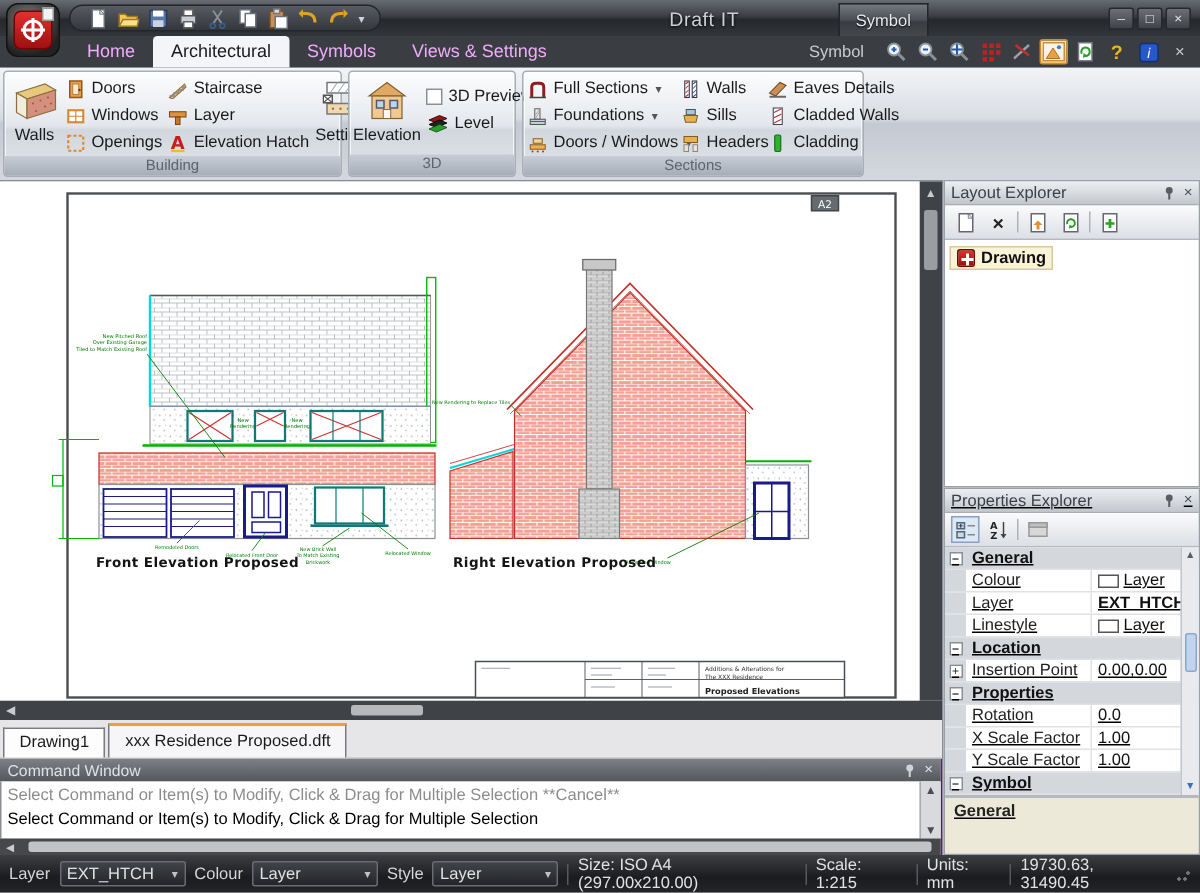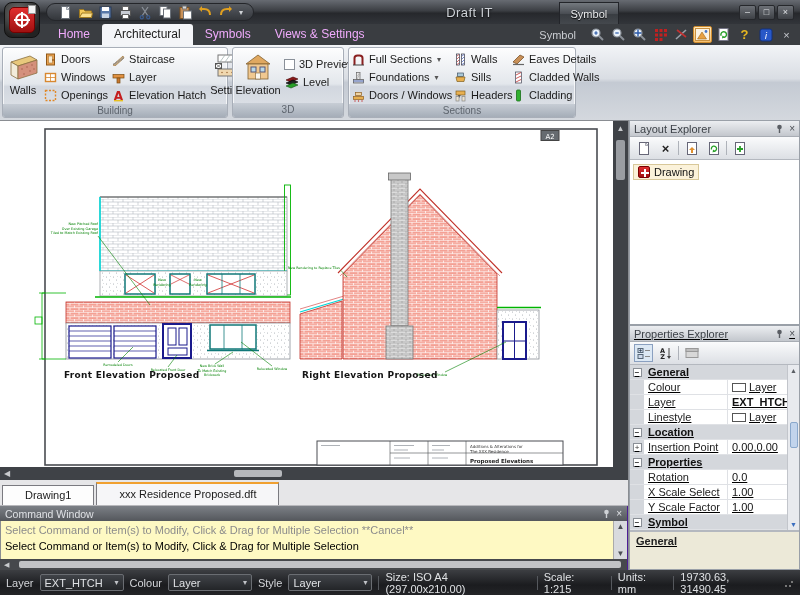--- a/index.html
+++ b/index.html
@@ -55,49 +55,49 @@
   .canvas { width:613px; height:346px; background:#fff; position:relative; cursor:crosshair; }
   .vscroll { width:15px; background:#3f4247; display:flex; flex-direction:column; align-items:center; }
   .vscroll .arr { color:#c8cacd; font-size:8px; padding:3px 0; cursor:pointer; }
   .vscroll .thumb { width:9px; height:40px; background:#9a9da2; border-radius:2px; margin-top:4px; cursor:grab; }
   .hscroll { height:13px; background:#3f4247; display:flex; align-items:center; }
   .hscroll .arr { color:#c8cacd; font-size:8px; padding:0 4px; cursor:pointer; }
   .hscroll .thumb { width:48px; height:7px; background:#b6b8bc; border-radius:2px; margin-left:220px; cursor:grab; }
 
   
   .doctabs { height:26px; background:#e6e6e8; border-bottom:1px solid #b8b8bc; display:flex; align-items:flex-end; padding-left:2px; }
-  .dtab { border:1px solid #7a7a80; border-bottom:none; padding:3px 22px 4px; font-size:11px; color:#1a1a1a; background:#fdfdfd; cursor:pointer; margin-right:2px; }
+  .dtab { border:1px solid #7a7a80; border-bottom:none; padding:3px 10px 4px; font-size:11px; color:#1a1a1a; background:#fdfdfd; cursor:pointer; margin-right:2px; }
   .dtab.sel { background:#f6f6f8; border-top:2px solid #f0a030; padding-top:4px; padding-bottom:5px; }
 
   
   .cmdwin { height:64px; display:flex; flex-direction:column; border-right:1px solid #4c1d95; }
   .cmd-title { height:15px; background:linear-gradient(#7c8086,#54575c); color:#dfe1e5; font-size:10.5px; display:flex; align-items:center; padding:0 5px; }
   .cmd-title .sp { flex:1; }
-  .cmd-body { flex:1; background:#fef9c3; border-left:1px solid #8a8d92; display:flex; }
+  .cmd-body { flex:1; background:#ffffff; border-left:1px solid #8a8d92; display:flex; }
   .cmd-lines { flex:1; padding:1px 4px; overflow:hidden; }
   .cmd-line { font-size:11px; line-height:16px; white-space:nowrap; }
   .cmd-line.muted { color:#8c8c8c; }
   .cmd-vscroll { width:14px; background:#d8dade; display:flex; flex-direction:column; justify-content:space-between; align-items:center; border-left:1px solid #aaa; }
   .cmd-vscroll .arr { color:#4a4d52; font-size:8px; padding:1px 0; cursor:pointer; }
   .cmd-hscroll { height:11px; background:#46484c; display:flex; align-items:center; }
   .cmd-hscroll .arr { color:#c8cacd; font-size:7px; padding:0 4px; cursor:pointer; }
   .cmd-hscroll .thumb { flex:1; height:7px; margin:0 6px; background:#c2c3c6; border-radius:2px; cursor:grab; }
 
   
   .dock { width:172px; background:#c6cad0; display:flex; flex-direction:column; border-left:1px solid #8a8d92; }
   .panel { display:flex; flex-direction:column; border:1px solid #9aa0a8; background:#eef0f3; }
   .panel.le { height:205px; }
   .panel.pe { height:245px;text-decoration:underline; }
   .p-title { height:16px; background:linear-gradient(#eceef1,#c3c7cd); display:flex; align-items:center; padding:0 4px; color:#3c4147; font-size:11px; border-bottom:1px solid #a8adb4; }
   .p-title .sp { flex:1; }
   .p-x { color:#4a4e54; font-size:10px; margin-left:5px; cursor:pointer; }
   .p-toolbar { height:23px; background:linear-gradient(#fafbfc,#dcdfe4); border-bottom:1px solid #b4b8bf; display:flex; align-items:center; gap:3px; padding:0 4px; }
   .pt-btn { width:19px; height:18px; display:flex; align-items:center; justify-content:center; cursor:pointer; }
   .pt-sep { width:1px; height:14px; background:#aeb2b9; }
-  .tree { flex:1; background:#fff; padding:4px 3px; }
+  .tree { flex:1; background:#fff; padding:4px 3px;font-weight:bold; }
   .tree-item { display:flex; align-items:center; gap:4px; padding:1px 4px; background:#fbf2da; border:1px solid #d8c89a; width:max-content; cursor:pointer; }
   .tree-item .lbl { font-size:11px; color:#111; }
   .mini-logo { width:12px; height:12px; background:linear-gradient(#e03030,#a01010); border:1px solid #700; border-radius:2px; position:relative; }
   .mini-logo:before { content:""; position:absolute; left:5px; top:2px; width:2px; height:8px; background:#fff; }
   .mini-logo:after { content:""; position:absolute; left:2px; top:5px; width:8px; height:2px; background:#fff; }
 
   
   .pgrid { position:relative; background:#fff; }
   .prow { height:15px; display:flex; align-items:center; border-bottom:1px solid #dfe1e5; font-size:11px; }
   .prow .gutter { width:14px; align-self:stretch; background:#d4d7dc; display:flex; align-items:center; justify-content:center; }
@@ -838,21 +838,21 @@
               </div>
               <span class="cat-lbl">Properties</span>
             </div>
           <div class="prow">
               <div class="gutter"></div>
               <span class="pname">Rotation</span>
               <span class="pval">0.0</span>
             </div>
           <div class="prow">
               <div class="gutter"></div>
-              <span class="pname">X Scale Select</span>
+              <span class="pname">X Scale Factor</span>
               <span class="pval">1.00</span>
             </div>
           <div class="prow">
               <div class="gutter"></div>
               <span class="pname">Y Scale Factor</span>
               <span class="pval">1.00</span>
             </div>
           <div class="prow cat">
               <div class="gutter">
                 <span class="exp">−</span>

